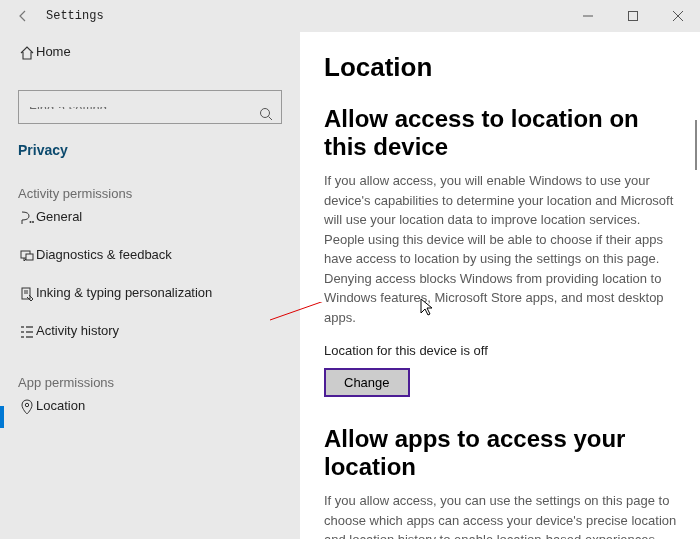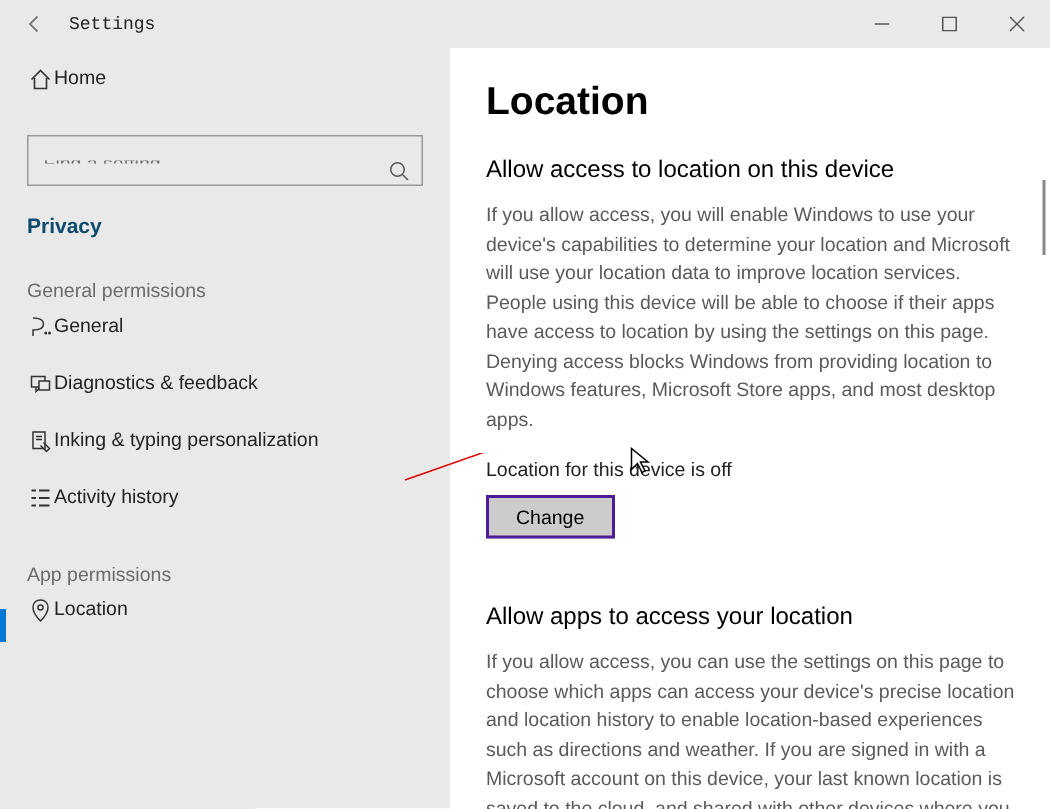--- a/index.html
+++ b/index.html
@@ -105,23 +105,23 @@
     scrollbar-width:thin;
     position:relative;
   }
   .content h1 {
     font-size:26px;
     font-weight:600;
     margin:0 0 22px 0;
     color:#000;
   }
   .content h2 {
-    font-size:16px;
-    font-weight:400;
-    margin:16px 0 10px 0;
+    font-size:24px;
+    font-weight:700;
+    margin:0 0 10px 0;
     color:#000;
   }
   .content p {
     font-size:13px;
     color:#5a5a5a;
     line-height:1.5;
     margin:0 0 16px 0;
   }
   .status-text {
     font-size:13px;
@@ -201,21 +201,21 @@
       <span class="sicon">
         <svg width="14" height="14" viewBox="0 0 14 14">
             <circle cx="6" cy="6" r="4.5" stroke="#555" fill="none"></circle>
             <line x1="9.5" y1="9.5" x2="13" y2="13" stroke="#555"></line>
           </svg>
       </span>
     </div>
 
     <div class="current">Privacy</div>
 
-    <div class="section-head">General permissions</div>
+    <div class="section-head">Activity permissions</div>
 
     <div class="nav-item">
       <span class="icon">
           <svg width="16" height="16" viewBox="0 0 16 16">
             <path d="M3 2 Q10 2 10 6 Q10 10 3 10 L3 14" stroke="#333" fill="none"></path>
             <circle cx="11.5" cy="12" r="1" fill="#333"></circle>
             <circle cx="14" cy="12" r="1" fill="#333"></circle>
           </svg>
         </span>
       <span>General</span>

